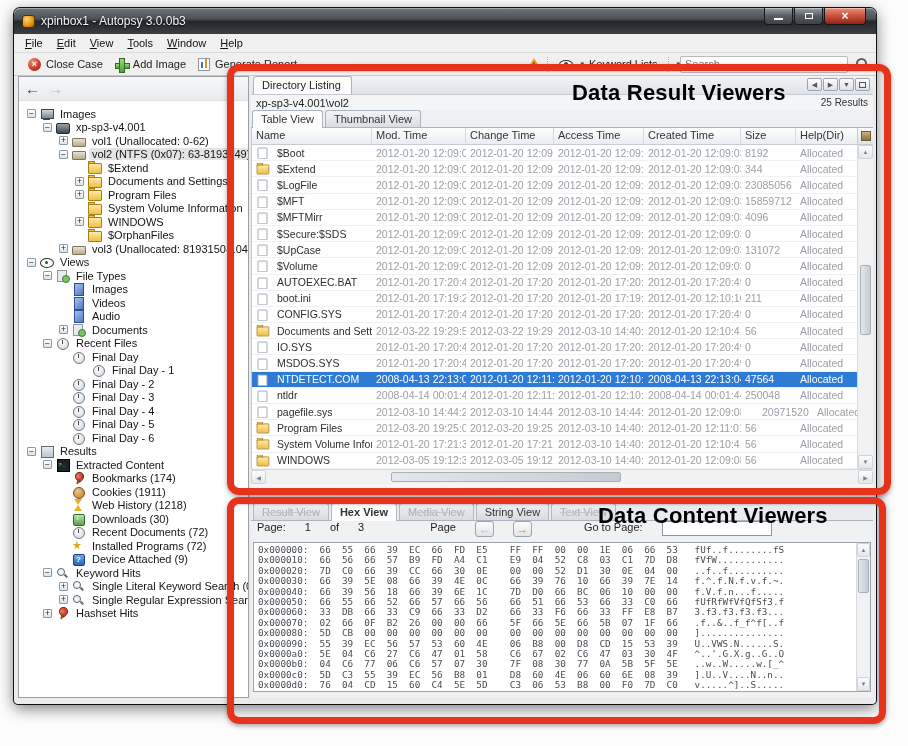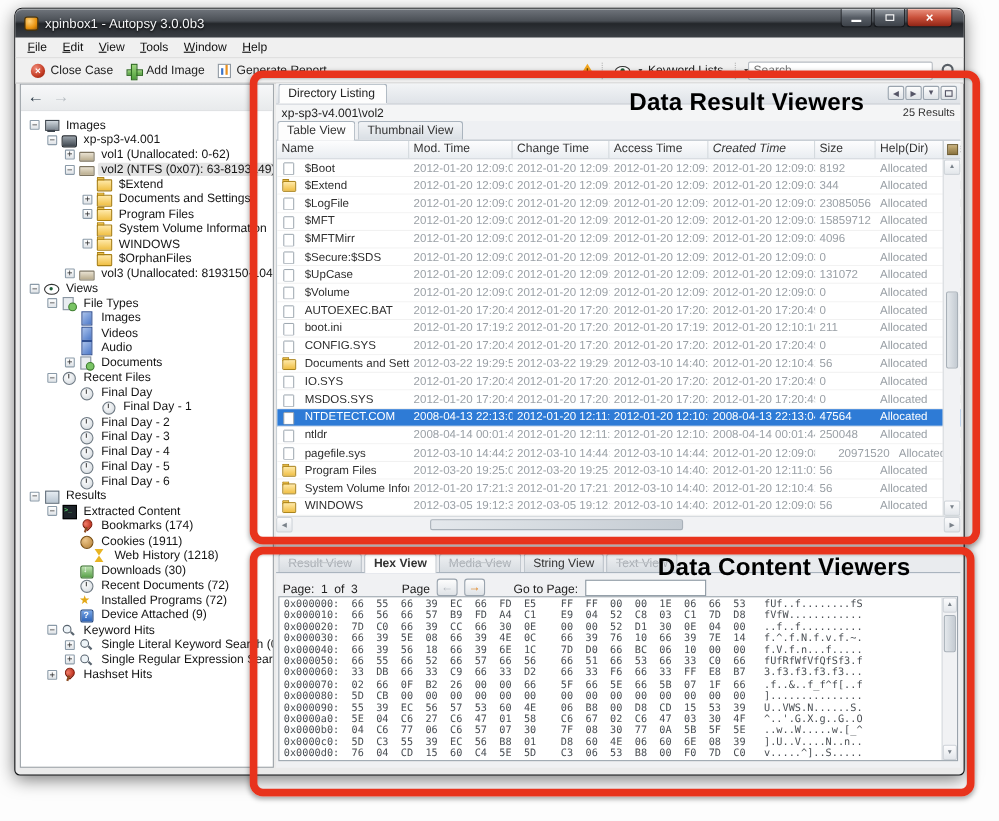--- a/index.html
+++ b/index.html
@@ -182,21 +182,21 @@
     background:linear-gradient(#cbb27a,#8a7440); border:1px solid #6e5c30; }
 
   
   #hexpane { position:absolute; left:237px; top:494px; width:622px; height:196px; background:#f0f1f3; }
   .hextabs { height:19px; display:flex; align-items:flex-end; border-bottom:1px solid #aab4be;
     background:#e9ebee; padding-left:2px; }
   .htab { height:17px; padding:2px 8px 0; font-size:11px; border:1px solid #b2bac2; border-bottom:none;
     border-radius:3px 3px 0 0; margin-right:2px; background:linear-gradient(#eef0f2,#d7dce1); color:#333; white-space:nowrap; }
   .htab.active { background:#fdfdfd; font-weight:bold; position:relative; top:1px; height:18px; }
   .htab.disabled { color:#a9aeb4; text-decoration:line-through; text-decoration-color:#c4c8cc; }
-  .pagerrow { height:21px; display:flex; align-items:flex-end; gap:6px; padding:0 6px; font-size:11px; color:#222; }
+  .pagerrow { height:21px; display:flex; align-items:flex-start; gap:19px; padding:0 6px; font-size:11px; color:#222; }
   .pg-btn { width:19px; height:16px; border:1px solid #9aa4ae; border-radius:3px;
     background:linear-gradient(#fdfdfd,#dfe3e7); display:flex; align-items:center; justify-content:center;
     font-size:11px; font-weight:bold; }
   .pg-btn.prev { color:#b5bac0; }
   .pg-btn.next { color:#e07d12; }
   .goto-input { width:110px; height:15px; border:1px solid #8a96a0; background:#fff; font-size:11px; }
   #hexarea { position:relative; margin:0 2px; height:150px; background:#fff; border:1px solid #9aa3ac; overflow:hidden; }
   #hexlines { padding:2px 4px; }
   .hexline { font-family:"DejaVu Sans Mono", monospace; font-size:9.3px; line-height:10.4px;
     color:#4a4f54; white-space:pre; }
@@ -411,21 +411,21 @@
         <div class="trow" style="padding-left: 40px;">
           <span class="exp none">+</span>
           <span class="tic pin"></span>
           <span class="lbl">Bookmarks (174)</span>
         </div>
         <div class="trow" style="padding-left: 40px;">
           <span class="exp none">+</span>
           <span class="tic cookie"></span>
           <span class="lbl">Cookies (1911)</span>
         </div>
-        <div class="trow" style="padding-left: 52px;">
+        <div class="trow" style="padding-left: 40px;">
           <span class="exp none">+</span>
           <span class="tic hourglass"></span>
           <span class="lbl">Web History (1218)</span>
         </div>
         <div class="trow" style="padding-left: 40px;">
           <span class="exp none">+</span>
           <span class="tic download"></span>
           <span class="lbl">Downloads (30)</span>
         </div>
         <div class="trow" style="padding-left: 40px;">
@@ -485,21 +485,21 @@
     <div class="viewtabs" id="viewtabs">
         <span class="vtab active">Table View</span>
         <span class="vtab">Thumbnail View</span>
       </div>
     <div id="tablewrap">
       <div id="thead">
           <span class="hc" style="width: 120px;">Name</span>
           <span class="hc" style="width: 94px;">Mod. Time</span>
           <span class="hc" style="width: 88px;">Change Time</span>
           <span class="hc" style="width: 90px;">Access Time</span>
-          <span class="hc" style="width: 97px; font-style: italic;">Created Time</span>
+          <span class="hc" style="width: 97px;">Created Time</span>
           <span class="hc" style="width: 55px;">Size</span>
           <span class="hc" style="width: 62px;">Help(Dir)</span>
           <span class="hc" style="width: 46px;">Flags(Meta)</span>
         </div>
       <div id="tbody">
           <div class="row">
             <span class="cell c-name" style="width: 120px;">
               <span class="tic file"></span>
               <span>$Boot</span>
             </span>

